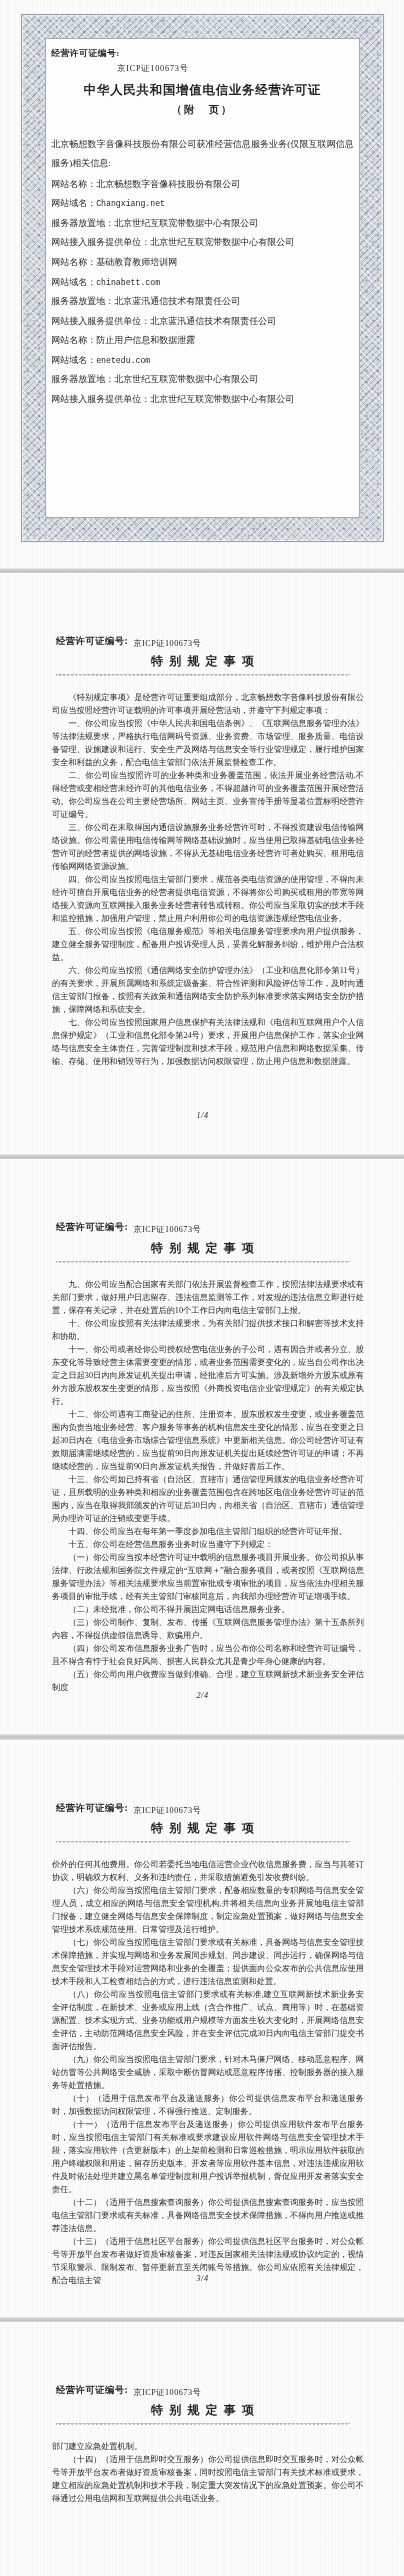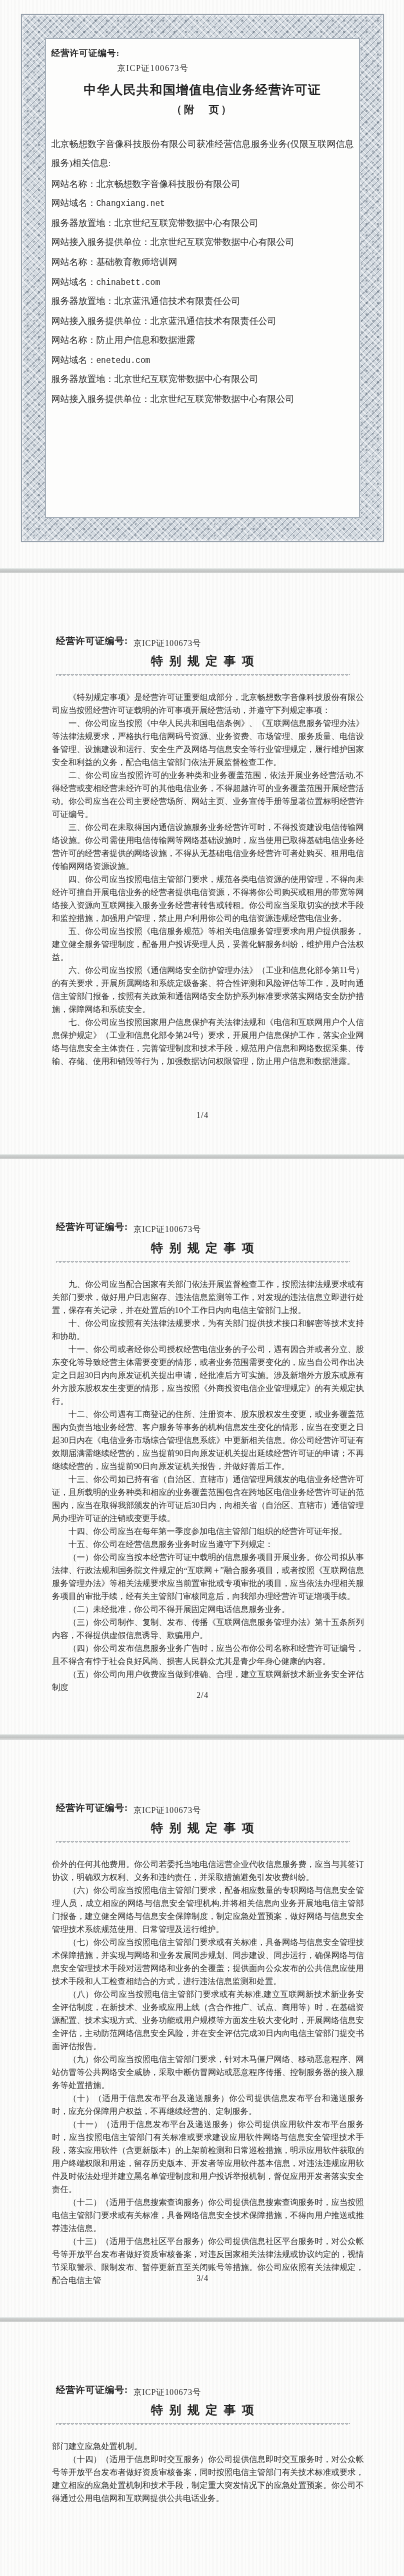--- a/index.html
+++ b/index.html
@@ -62,21 +62,21 @@
   .zigzag{
     width:294px;height:3.6px;margin:4.1px auto 0;
     background:
       linear-gradient(135deg,#9aa0a5 25%,transparent 25%) 0 0/4.1px 3.6px,
       linear-gradient(45deg,transparent 75%,#9aa0a5 75%) 0 0/4.1px 3.6px;
     opacity:0.8;
   }
   .sp-body{margin:13.4px 41px 0 52px;font-size:8.2px;line-height:13px;text-align:justify;}
   .sp-body p{margin:0;}
   .sp-body p.ind{text-indent:16.5px;}
-  .pagenum{position:absolute;left:0;right:0;bottom:34px;text-align:center;font-size:8.2px;letter-spacing:0.5px;}
+  .pagenum{position:absolute;left:0;right:0;bottom:34px;text-align:center;font-size:8.2px;letter-spacing:0.5px;font-style:italic;}
 </style>
 </head>
 <body>
 
 <section class="page" id="certificate-page">
   <div class="cert-card">
     <div class="cert-inner">
       <div class="cert-hdr">
         <div class="cert-hdr-label">经营许可证编号:</div>
         <div class="cert-hdr-value">京ICP证100673号</div>
@@ -162,21 +162,21 @@
       <span class="sp-hdr-label">经营许可证编号:</span><span class="sp-hdr-value">京ICP证100673号</span>
     </div>
     <h2 class="sp-title">特别规定事项</h2>
     <div class="zigzag"></div>
     <div class="sp-body">
         <p class="">价外的任何其他费用。你公司若委托当地电信运营企业代收信息服务费，应当与其签订协议，明确双方权利、义务和违约责任，并采取措施避免引发收费纠纷。</p>
         <p class="ind">（六）你公司应当按照电信主管部门要求，配备相应数量的专职网络与信息安全管理人员，成立相应的网络与信息安全管理机构,并将相关信息向业务开展地电信主管部门报备，建立健全网络与信息安全保障制度，制定应急处置预案，做好网络与信息安全管理技术系统规范使用、日常管理及运行维护。</p>
         <p class="ind">（七）你公司应当按照电信主管部门要求或有关标准，具备网络与信息安全管理技术保障措施，并实现与网络和业务发展同步规划、同步建设、同步运行，确保网络与信息安全管理技术手段对运营网络和业务的全覆盖；提供面向公众发布的公共信息应使用技术手段和人工检查相结合的方式，进行违法信息监测和处置。</p>
         <p class="ind">（八）你公司应当按照电信主管部门要求或有关标准,建立互联网新技术新业务安全评估制度，在新技术、业务或应用上线（含合作推广、试点、商用等）时，在基础资源配置、技术实现方式、业务功能或用户规模等方面发生较大变化时，开展网络信息安全评估，主动防范网络信息安全风险，并在安全评估完成30日内向电信主管部门提交书面评估报告。</p>
         <p class="ind">（九）你公司应当按照电信主管部门要求，针对木马僵尸网络、移动恶意程序、网站仿冒等公共网络安全威胁，采取中断仿冒网站或恶意程序传播、控制服务器的接入服务等处置措施。</p>
-        <p class="ind">（十）（适用于信息发布平台及递送服务）你公司提供信息发布平台和递送服务时，应充分保障用户权益，不再继续经营的、定制服务。</p>
+        <p class="ind">（十）（适用于信息发布平台及递送服务）你公司提供信息发布平台和递送服务时，加强数据访问权限管理，不得强行推送、定制服务。</p>
         <p class="ind">（十一）（适用于信息发布平台及递送服务）你公司提供应用软件发布平台服务时，应当按照电信主管部门有关标准或要求建设应用软件网络与信息安全管理技术手段，落实应用软件（含更新版本）的上架前检测和日常巡检措施，明示应用软件获取的用户终端权限和用途，留存历史版本、开发者等应用软件基本信息，对违法违规应用软件及时依法处理并建立黑名单管理制度和用户投诉举报机制，督促应用开发者落实安全责任。</p>
         <p class="ind">（十二）（适用于信息搜索查询服务）你公司提供信息搜索查询服务时，应当按照电信主管部门要求或有关标准，具备网络信息安全技术保障措施，不得向用户推送或推荐违法信息。</p>
         <p class="ind">（十三）（适用于信息社区平台服务）你公司提供信息社区平台服务时，对公众帐号等开放平台发布者做好资质审核备案，对违反国家相关法律法规或协议约定的，视情节采取警示、限制发布、暂停更新直至关闭账号等措施。你公司应依照有关法律规定，配合电信主管</p>
       </div>
     <div class="pagenum">3/4</div>
   </section>
 <div class="page-divider"></div>
   <section class="page sp-page last-page" style="height: 552px;">
     <div class="sp-hdr">
       <span class="sp-hdr-label">经营许可证编号:</span><span class="sp-hdr-value">京ICP证100673号</span>

